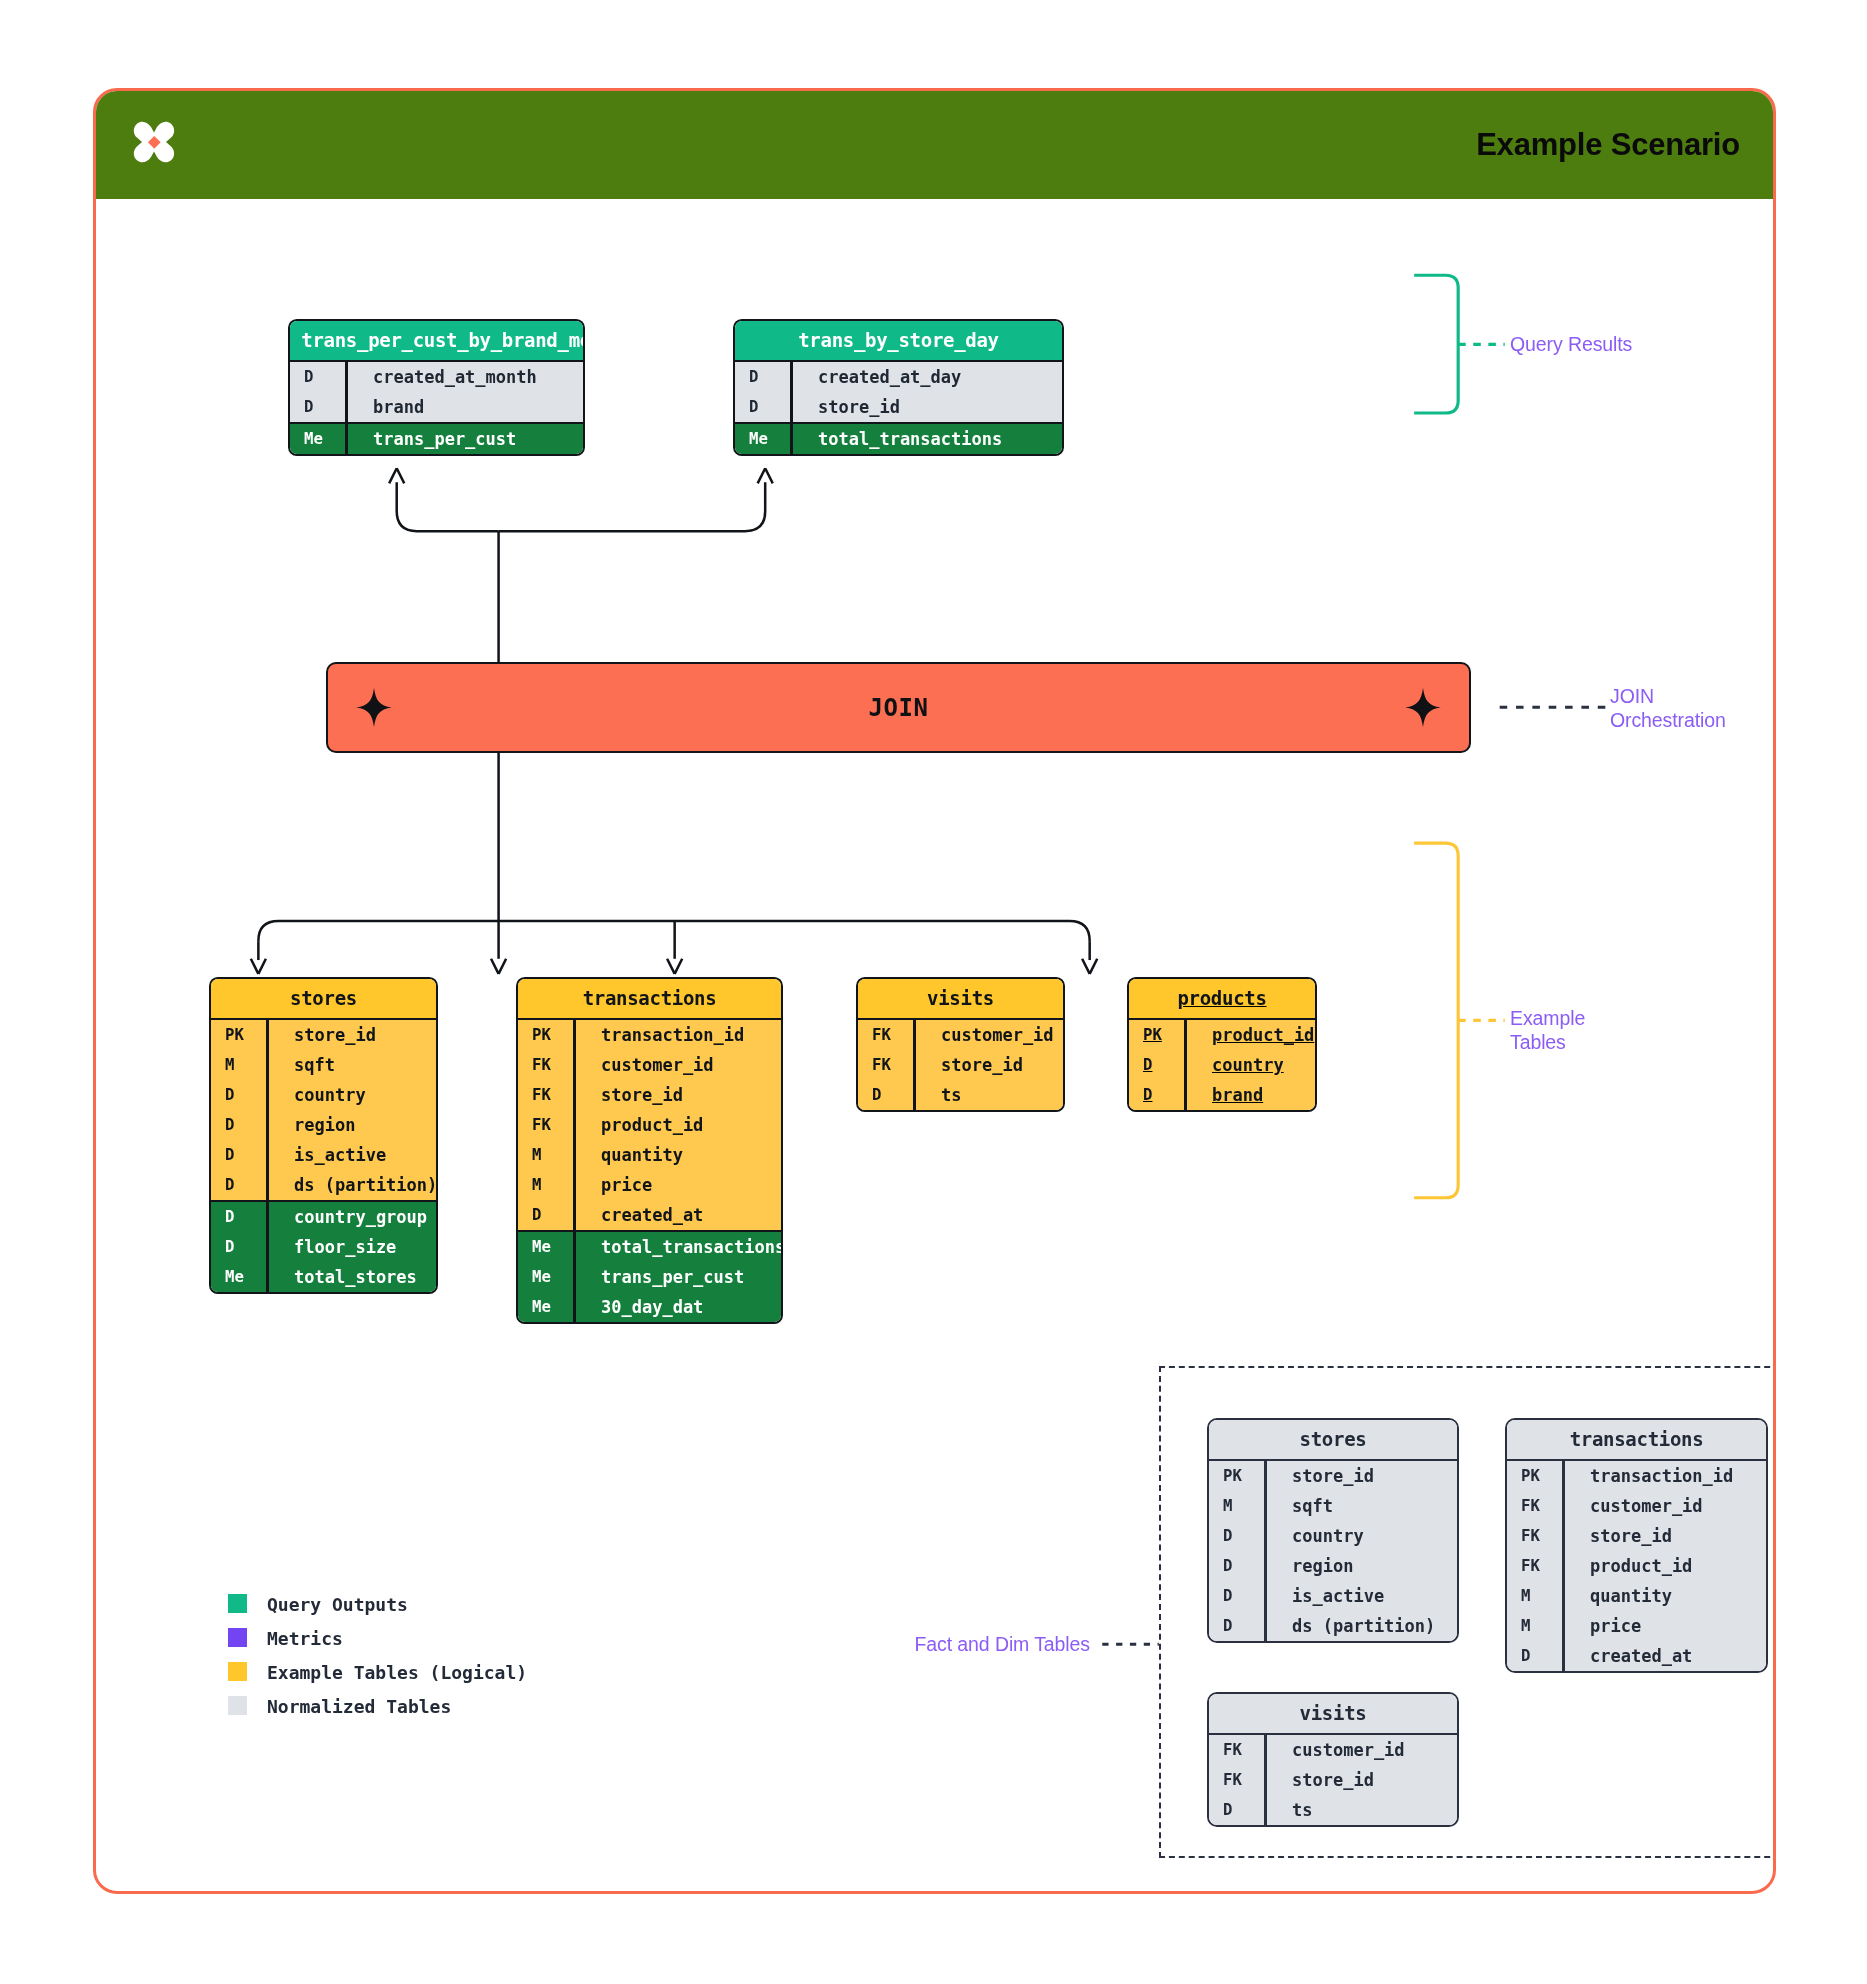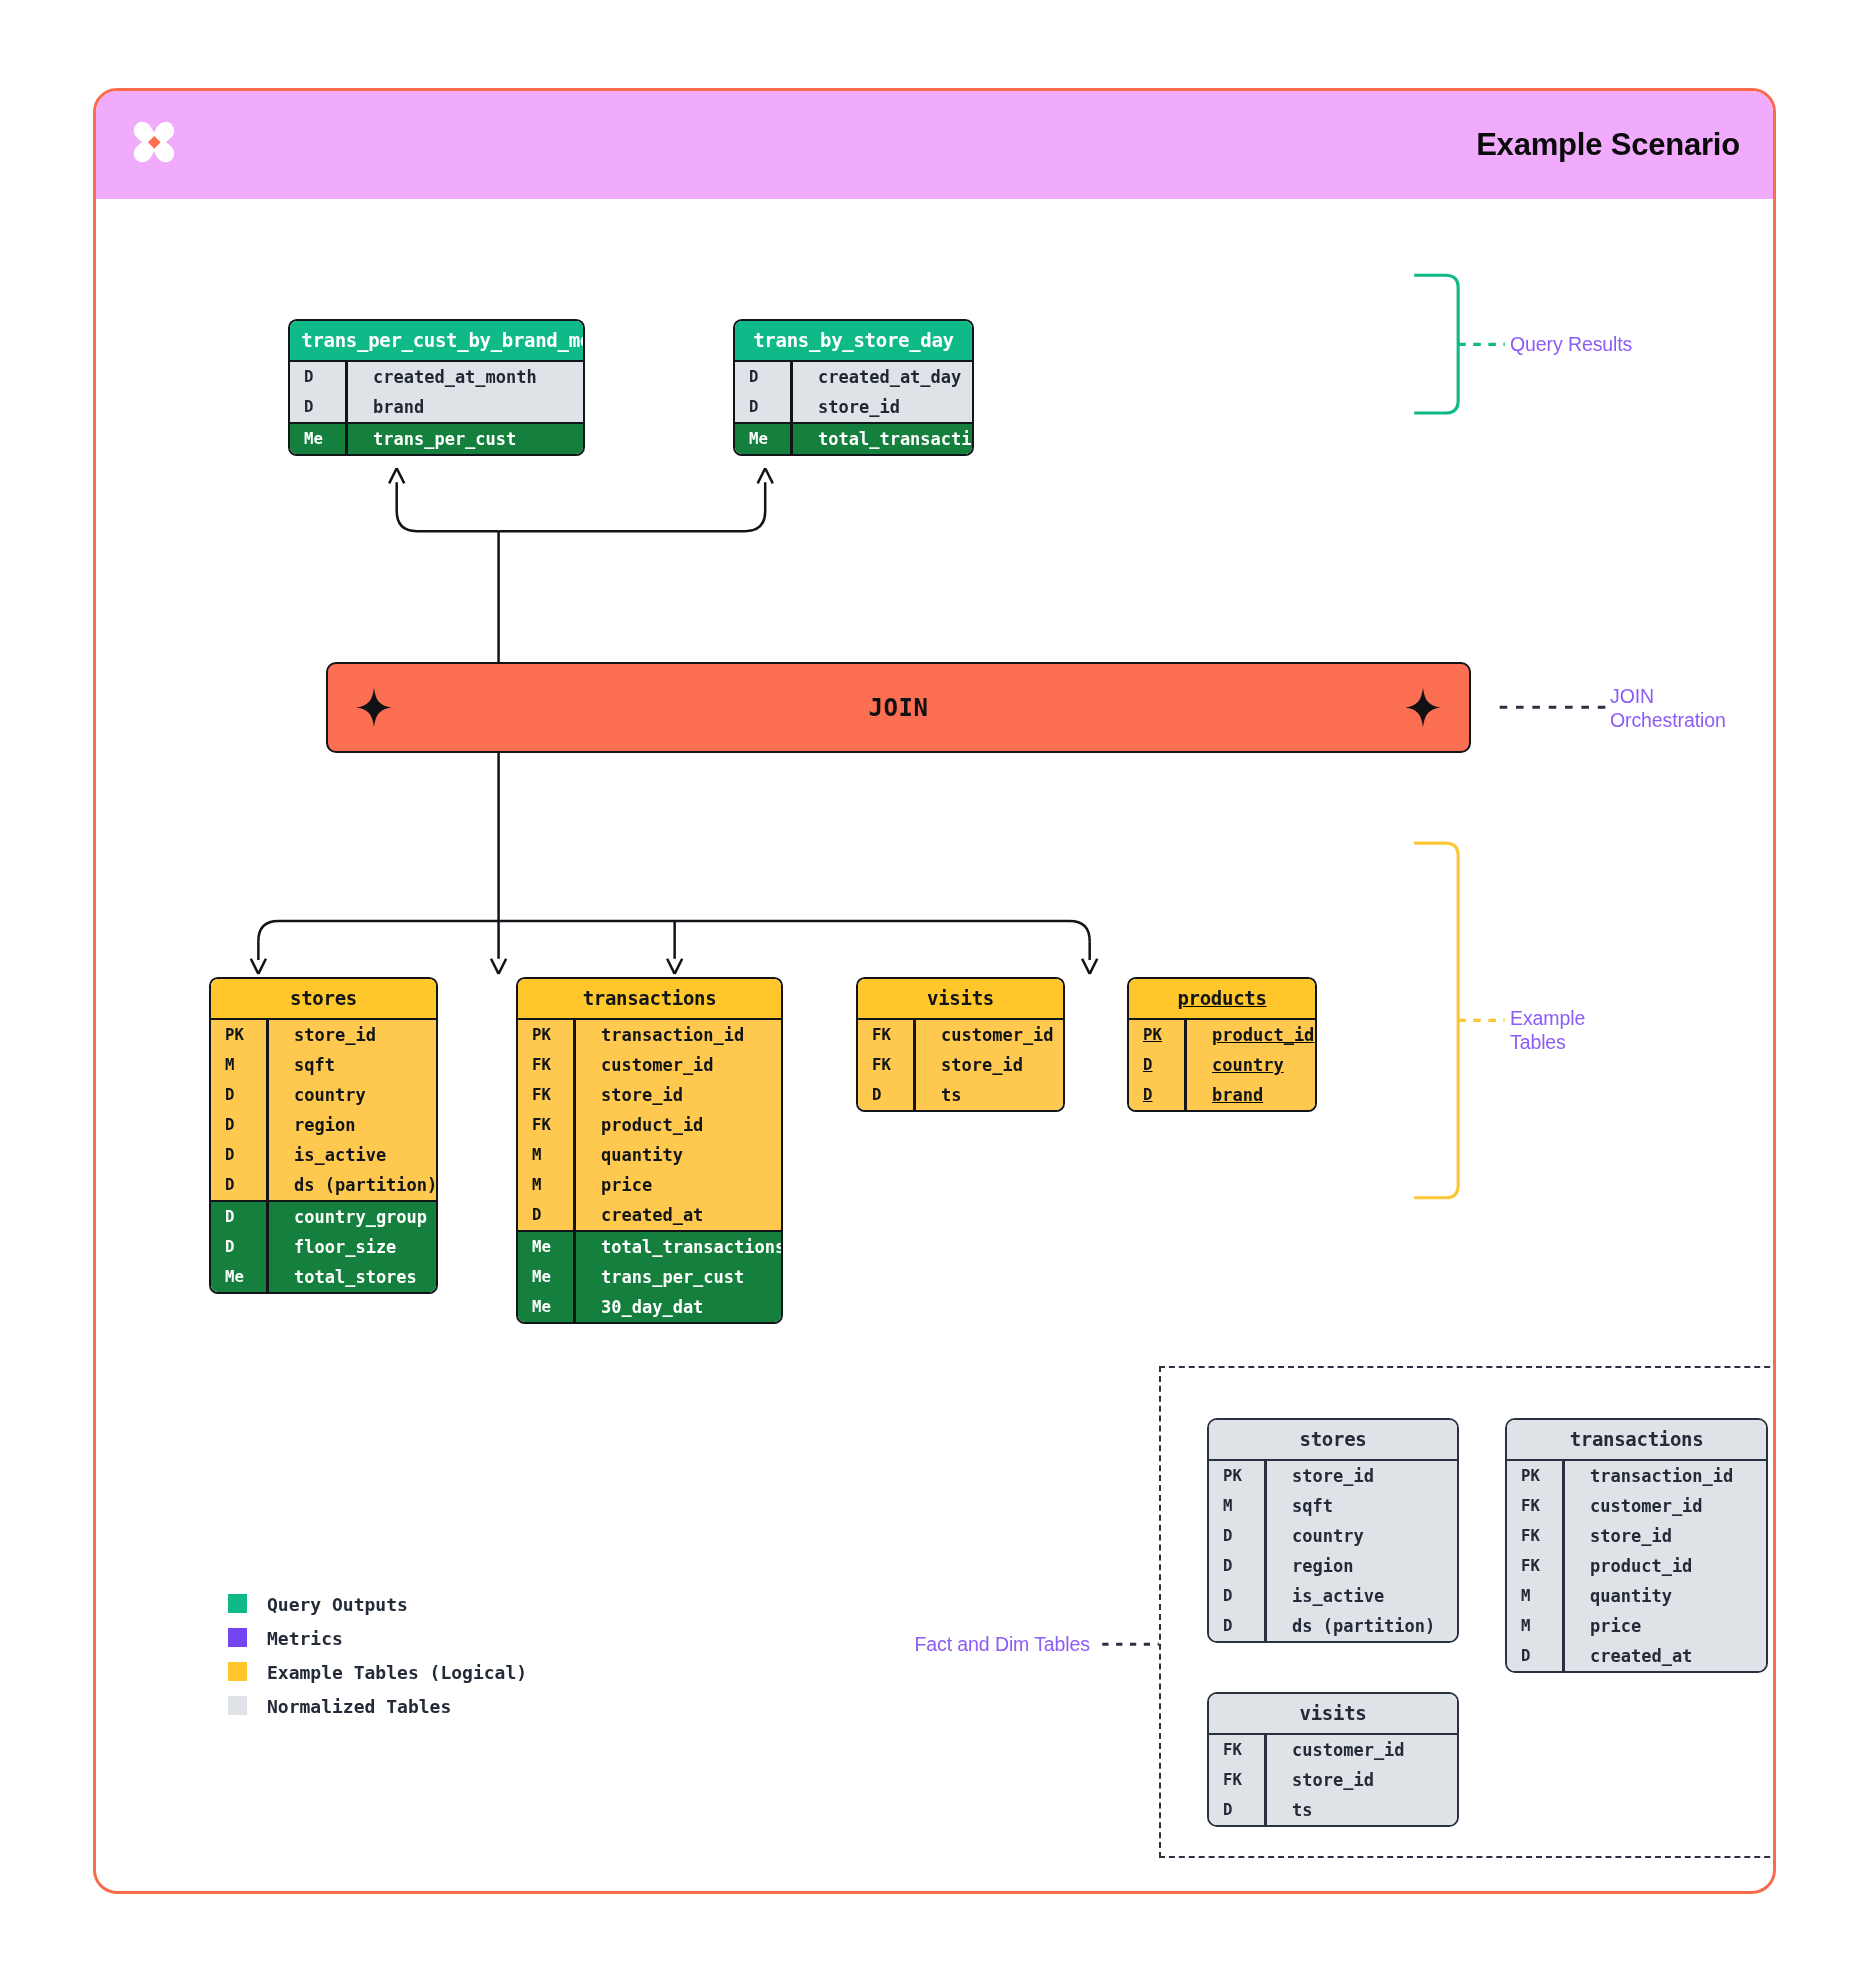--- a/index.html
+++ b/index.html
@@ -21,21 +21,21 @@
     width: 1683px; height: 1806px;
     border: 3.8px solid #FA6A4D;
     border-radius: 24px;
     background: #ffffff;
     overflow: hidden;
   }
   .card-header {
     position: absolute;
     left: 0; top: 0;
     width: 100%; height: 108px;
-    background: #f0abfc;
+    background: #4d7c0f;
     display: flex;
     align-items: center;
     justify-content: space-between;
     padding: 0 33px 0 28px;
   }
   .logo-mark {
     width: 60px; height: 60px;
     display: block;
   }
   .header-title {
@@ -265,21 +265,21 @@
         </div>
       </div>
       <div class="t-rows body-purple divider-top">
         <div class="t-row grp">
           <span class="kcol">Me</span>
           <span class="ncol">trans_per_cust</span>
         </div>
       </div>
     </div>
 
-    <div class="tbl" style="left:637px; top:228px; width:241px;">
+    <div class="tbl" style="left:637px; top:228px; width:331px;">
       <div class="t-head hdr-green">trans_by_store_day</div>
       <div class="t-rows body-gray divider-top">
         <div class="t-row grp">
           <span class="kcol">D</span>
           <span class="ncol">created_at_day</span>
         </div>
         <div class="t-row grp">
           <span class="kcol">D</span>
           <span class="ncol">store_id</span>
         </div>

